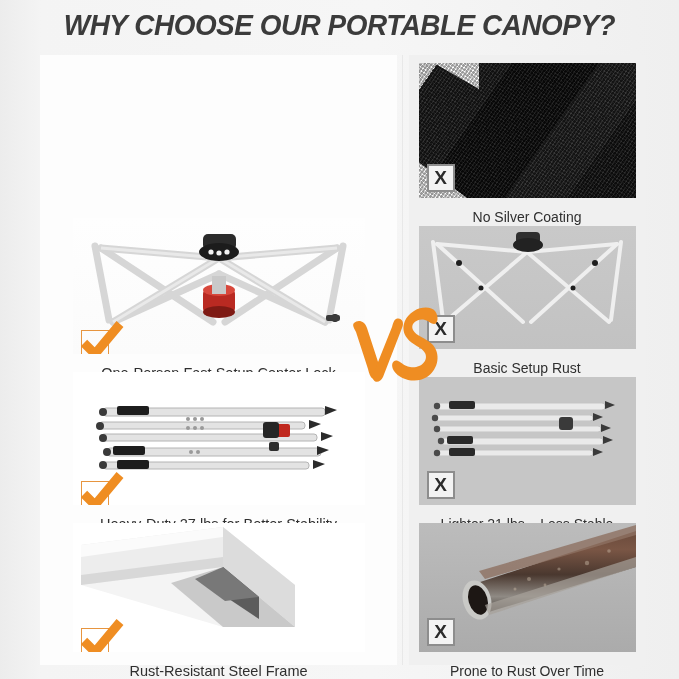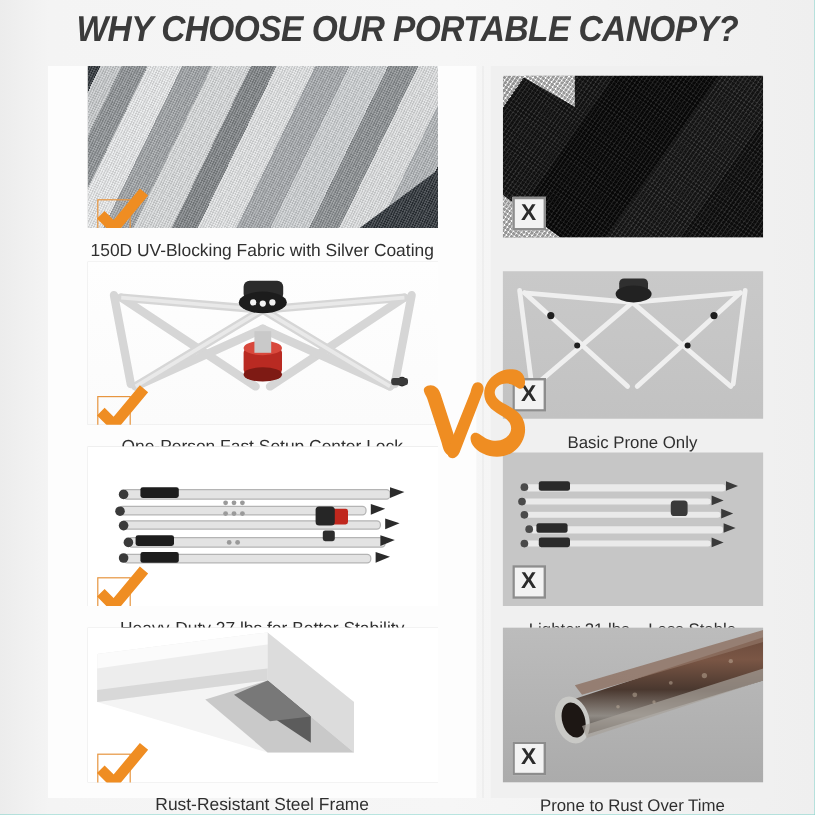--- a/index.html
+++ b/index.html
@@ -145,33 +145,20 @@
 <body>
 
 <div id="page">
 
   <div class="title">WHY CHOOSE OUR PORTABLE CANOPY?</div>
 
   <div class="divider"></div>
 
   <div class="col col-left">
 
-    <div class="row" style="position:absolute;left:0;top:0;width:357px;">
-      <div class="media" style="height:135px;">
-        <div class="ph ph-silver">
-            <span class="corner"></span>
-          </div>
-        <div class="badge badge-check">
-          <svg class="tick" viewBox="0 0 44 40">
-            <path d="M4 22 L15 33 L40 3" stroke="#ef8d22" stroke-width="9" fill="none" stroke-linecap="butt" stroke-linejoin="miter"></path>
-          </svg>
-        </div>
-      </div>
-      <div class="caption" style="margin-top:9px;">150D UV-Blocking Fabric with Silver Coating</div>
-    </div>
 
     <div class="row" style="position:absolute;left:0;top:163px;width:357px;">
       <div class="media" style="height:136px;">
         <div class="ph ph-truss">
           <svg viewBox="0 0 292 136" width="292" height="136">
             <g stroke="#d6d6d6" stroke-width="7" fill="none" stroke-linecap="round">
               <path d="M146 40 L28 30"></path>
                 <path d="M146 40 L264 30"></path>
               <path d="M146 40 L40 104"></path>
                 <path d="M146 40 L252 104"></path>
@@ -293,20 +280,21 @@
     <div class="row" style="position:absolute;left:0;top:8px;width:236px;">
       <div class="media" style="height:135px;background:#f7f7f7;">
         <div class="ph ph-black">
             <span class="fold"></span>
             <span class="fold2"></span>
           </div>
         <div class="badge badge-x">
           <span>X</span>
         </div>
       </div>
+      <div class="caption" style="margin-top:9px;">No Silver Coating</div>
     </div>
 
     <div class="row" style="position:absolute;left:0;top:171px;width:236px;">
       <div class="media" style="height:123px;">
         <div class="ph ph-truss gray">
           <svg viewBox="0 0 217 123" width="217" height="123">
             <g stroke="#efefef" stroke-width="4" fill="none" stroke-linecap="round">
               <path d="M108 26 L18 18"></path>
                 <path d="M108 26 L198 18"></path>
               <path d="M108 26 L26 96"></path>
@@ -323,21 +311,21 @@
                 <circle cx="176" cy="37" r="3"></circle>
               <circle cx="62" cy="62" r="2.5"></circle>
                 <circle cx="154" cy="62" r="2.5"></circle>
             </g>
           </svg>
         </div>
         <div class="badge badge-x">
           <span>X</span>
         </div>
       </div>
-      <div class="caption" style="margin-top:9px;">Basic Prone Only</div>
+      <div class="caption" style="margin-top:9px;">Basic Setup Rust</div>
     </div>
 
     <div class="row" style="position:absolute;left:0;top:322px;width:236px;">
       <div class="media" style="height:128px;">
         <div class="ph ph-frame gray">
           <svg viewBox="0 0 217 128" width="217" height="128">
             <g fill="#eaeaea" stroke="#c5c5c5" stroke-width="1">
               <rect x="18" y="26" width="168" height="7" rx="3"></rect>
               <rect x="16" y="38" width="158" height="6" rx="3"></rect>
               <rect x="18" y="49" width="164" height="6" rx="3"></rect>

